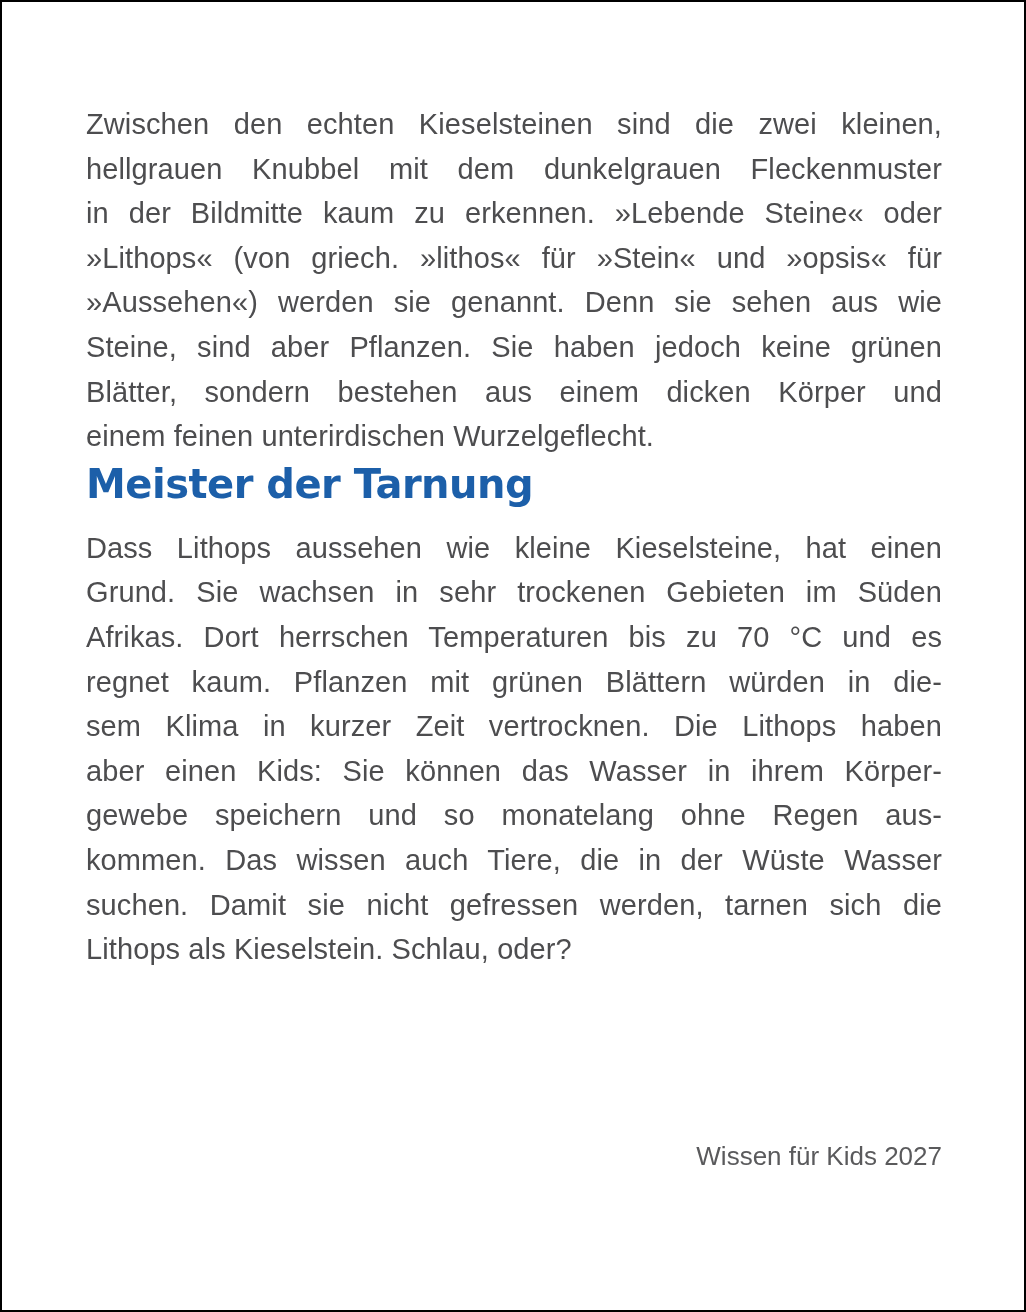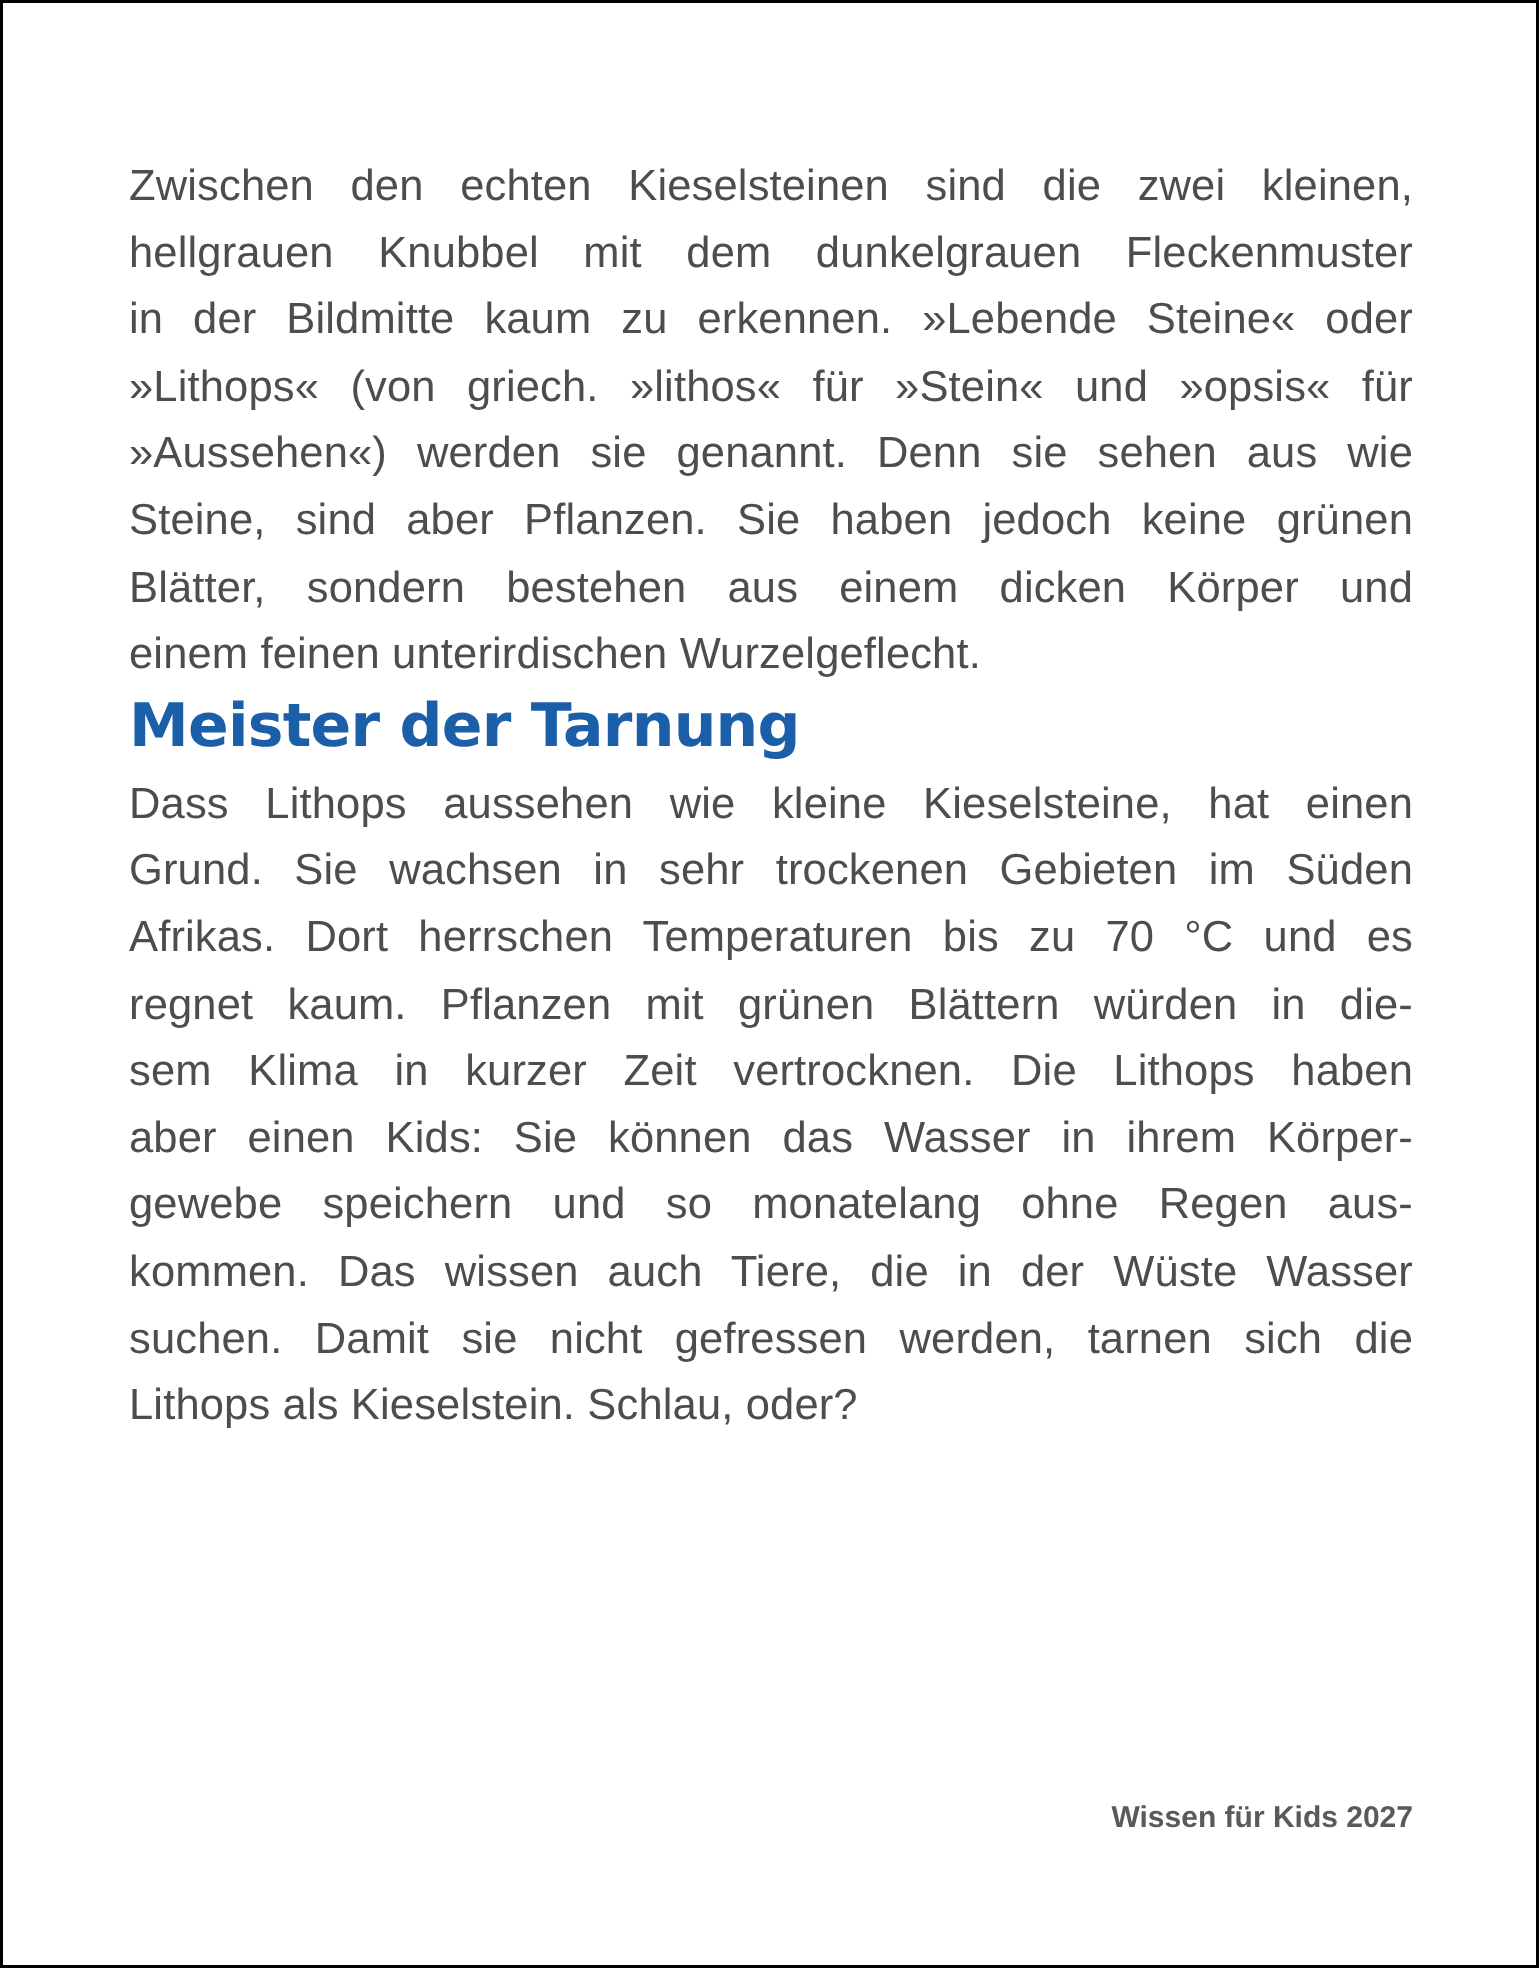--- a/index.html
+++ b/index.html
@@ -45,28 +45,28 @@
   .heading {
     font-family: "DejaVu Sans", "Liberation Sans", sans-serif;
     font-size: 40px;
     font-weight: bold;
     line-height: 50px;
     color: var(--heading-blue);
     letter-spacing: -0.5px;
   }
   .para + .heading + .para,
   .heading + .para {
-    margin-top: 5px;
+    margin-top: 17px;
   }
   .credit {
     position: absolute;
-    top: 1196px;
+    top: 1140px;
     right: 82px;
-    font-size: 20px;
-    font-weight: 700;
+    font-size: 26px;
+    font-weight: 400;
     line-height: 28px;
     color: var(--footer-text);
   }
 </style>
 </head>
 <body>
 
 <div class="page">
   <div class="content">
 

